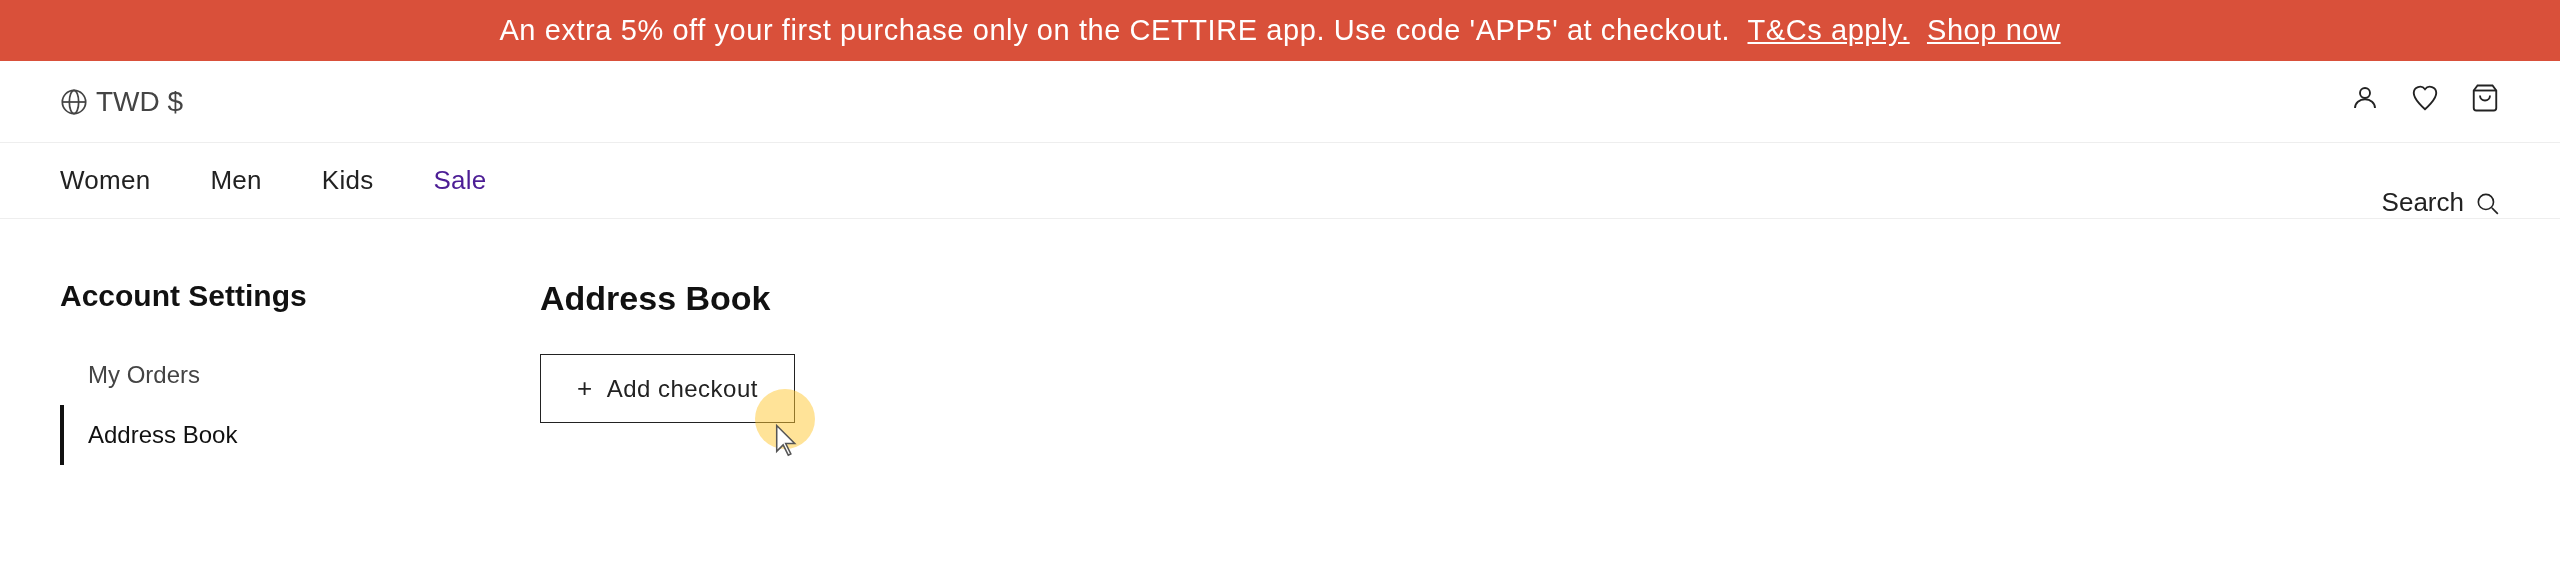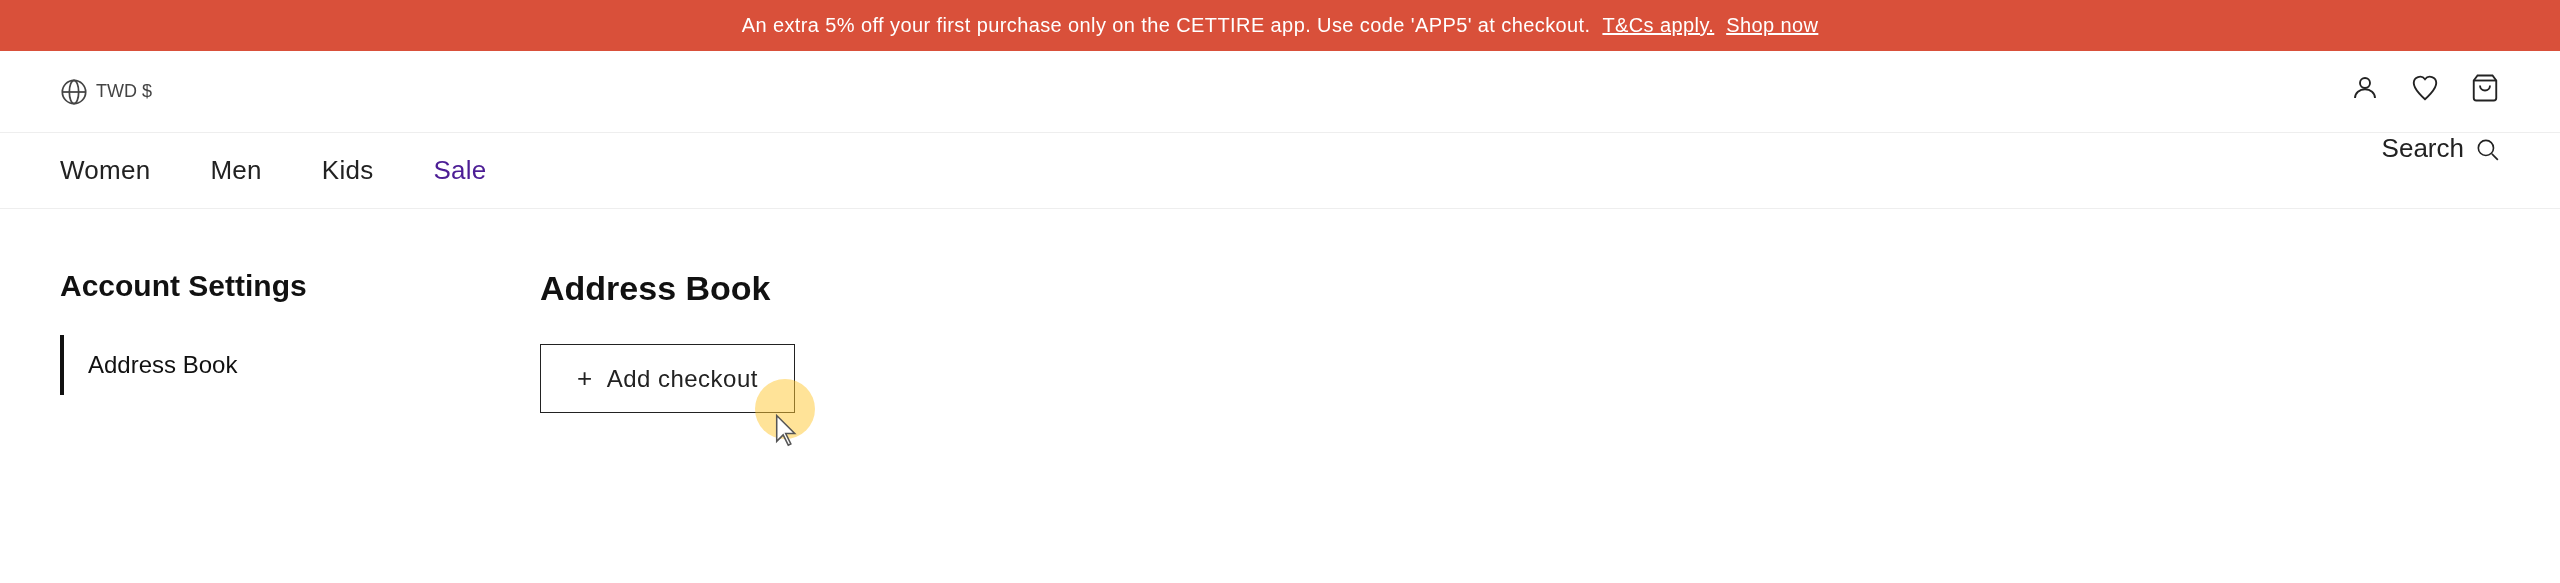--- a/index.html
+++ b/index.html
@@ -11,41 +11,41 @@
       width: 2560px;
       min-height: 583px;
     }
 
     
     .top-banner {
       background: #d9503a;
       color: #fff;
       text-align: center;
       padding: 14px 20px;
-      font-size: 20px;
+      font-size: 29px;
       letter-spacing: 0.02em;
     }
     .top-banner a {
       color: #fff;
       text-decoration: underline;
     }
 
     
     .header {
       display: flex;
       align-items: center;
       justify-content: space-between;
       padding: 22px 60px;
       border-bottom: 1px solid #eee;
     }
     .header-left {
       display: flex;
       align-items: center;
       gap: 8px;
-      font-size: 18px;
+      font-size: 28px;
       color: #444;
       min-width: 120px;
     }
     .header-logo {
       font-size: 38px;
       font-weight: 400;
       letter-spacing: 0.18em;
       color: #111;
       text-align: center;
       flex: 1;
@@ -59,21 +59,21 @@
     }
     .header-icon {
       font-size: 26px;
       color: #222;
       cursor: pointer;
     }
 
     
     .nav {
       display: flex;
-      align-items: flex-start;
+      align-items: flex-end;
       justify-content: space-between;
       padding: 0 60px;
       border-bottom: 1px solid #eee;
     }
     .nav-left {
       display: flex;
       align-items: center;
       gap: 60px;
     }
     .nav-item {
@@ -249,20 +249,21 @@
       <line x1="16.5" y1="16.5" x2="22" y2="22"></line>
     </svg>
   </div>
 </nav>
 
 <div class="main">
 
   <div class="sidebar">
     <div class="sidebar-title">Account Settings</div>
 
+    <a class="sidebar-item">My Orders</a>
     <a class="sidebar-item active">Address Book</a>
   </div>
 
   <div class="content">
     <h1 class="content-title">Address Book</h1>
 
     <div class="cursor-indicator">
       <button class="add-address-btn">
         <span style="font-size:26px;">+</span>
         <span>Add checkout</span>

